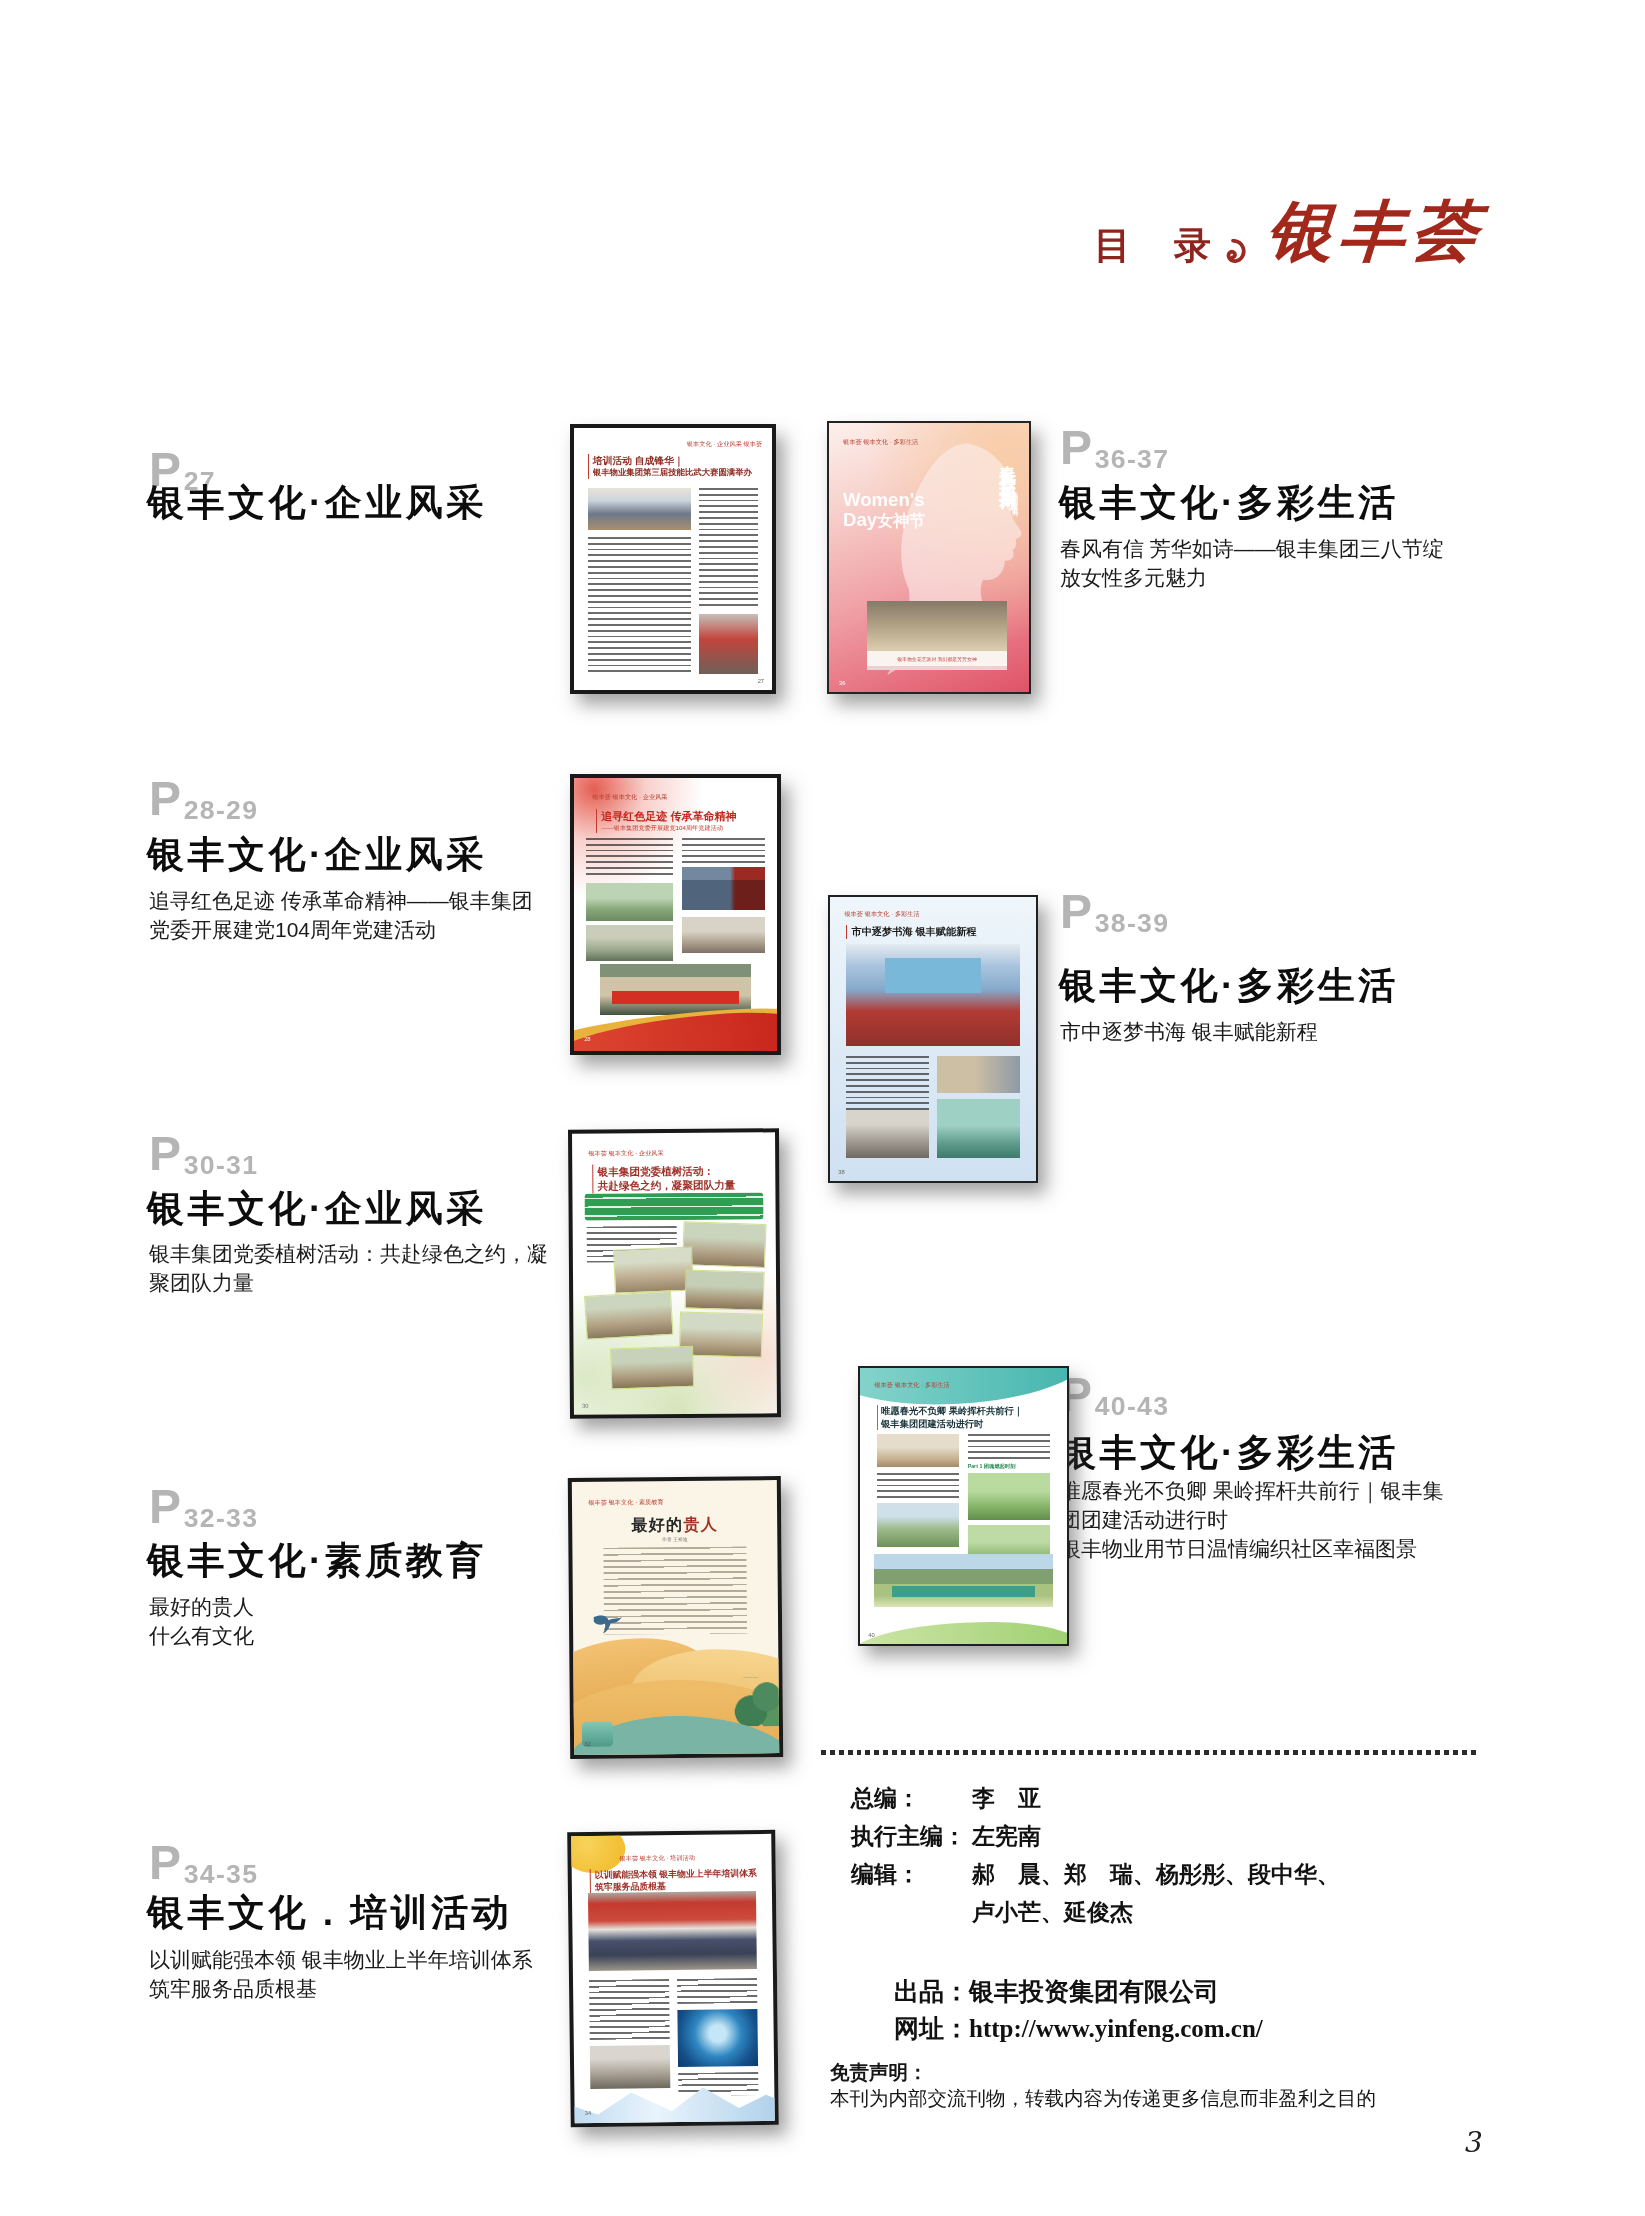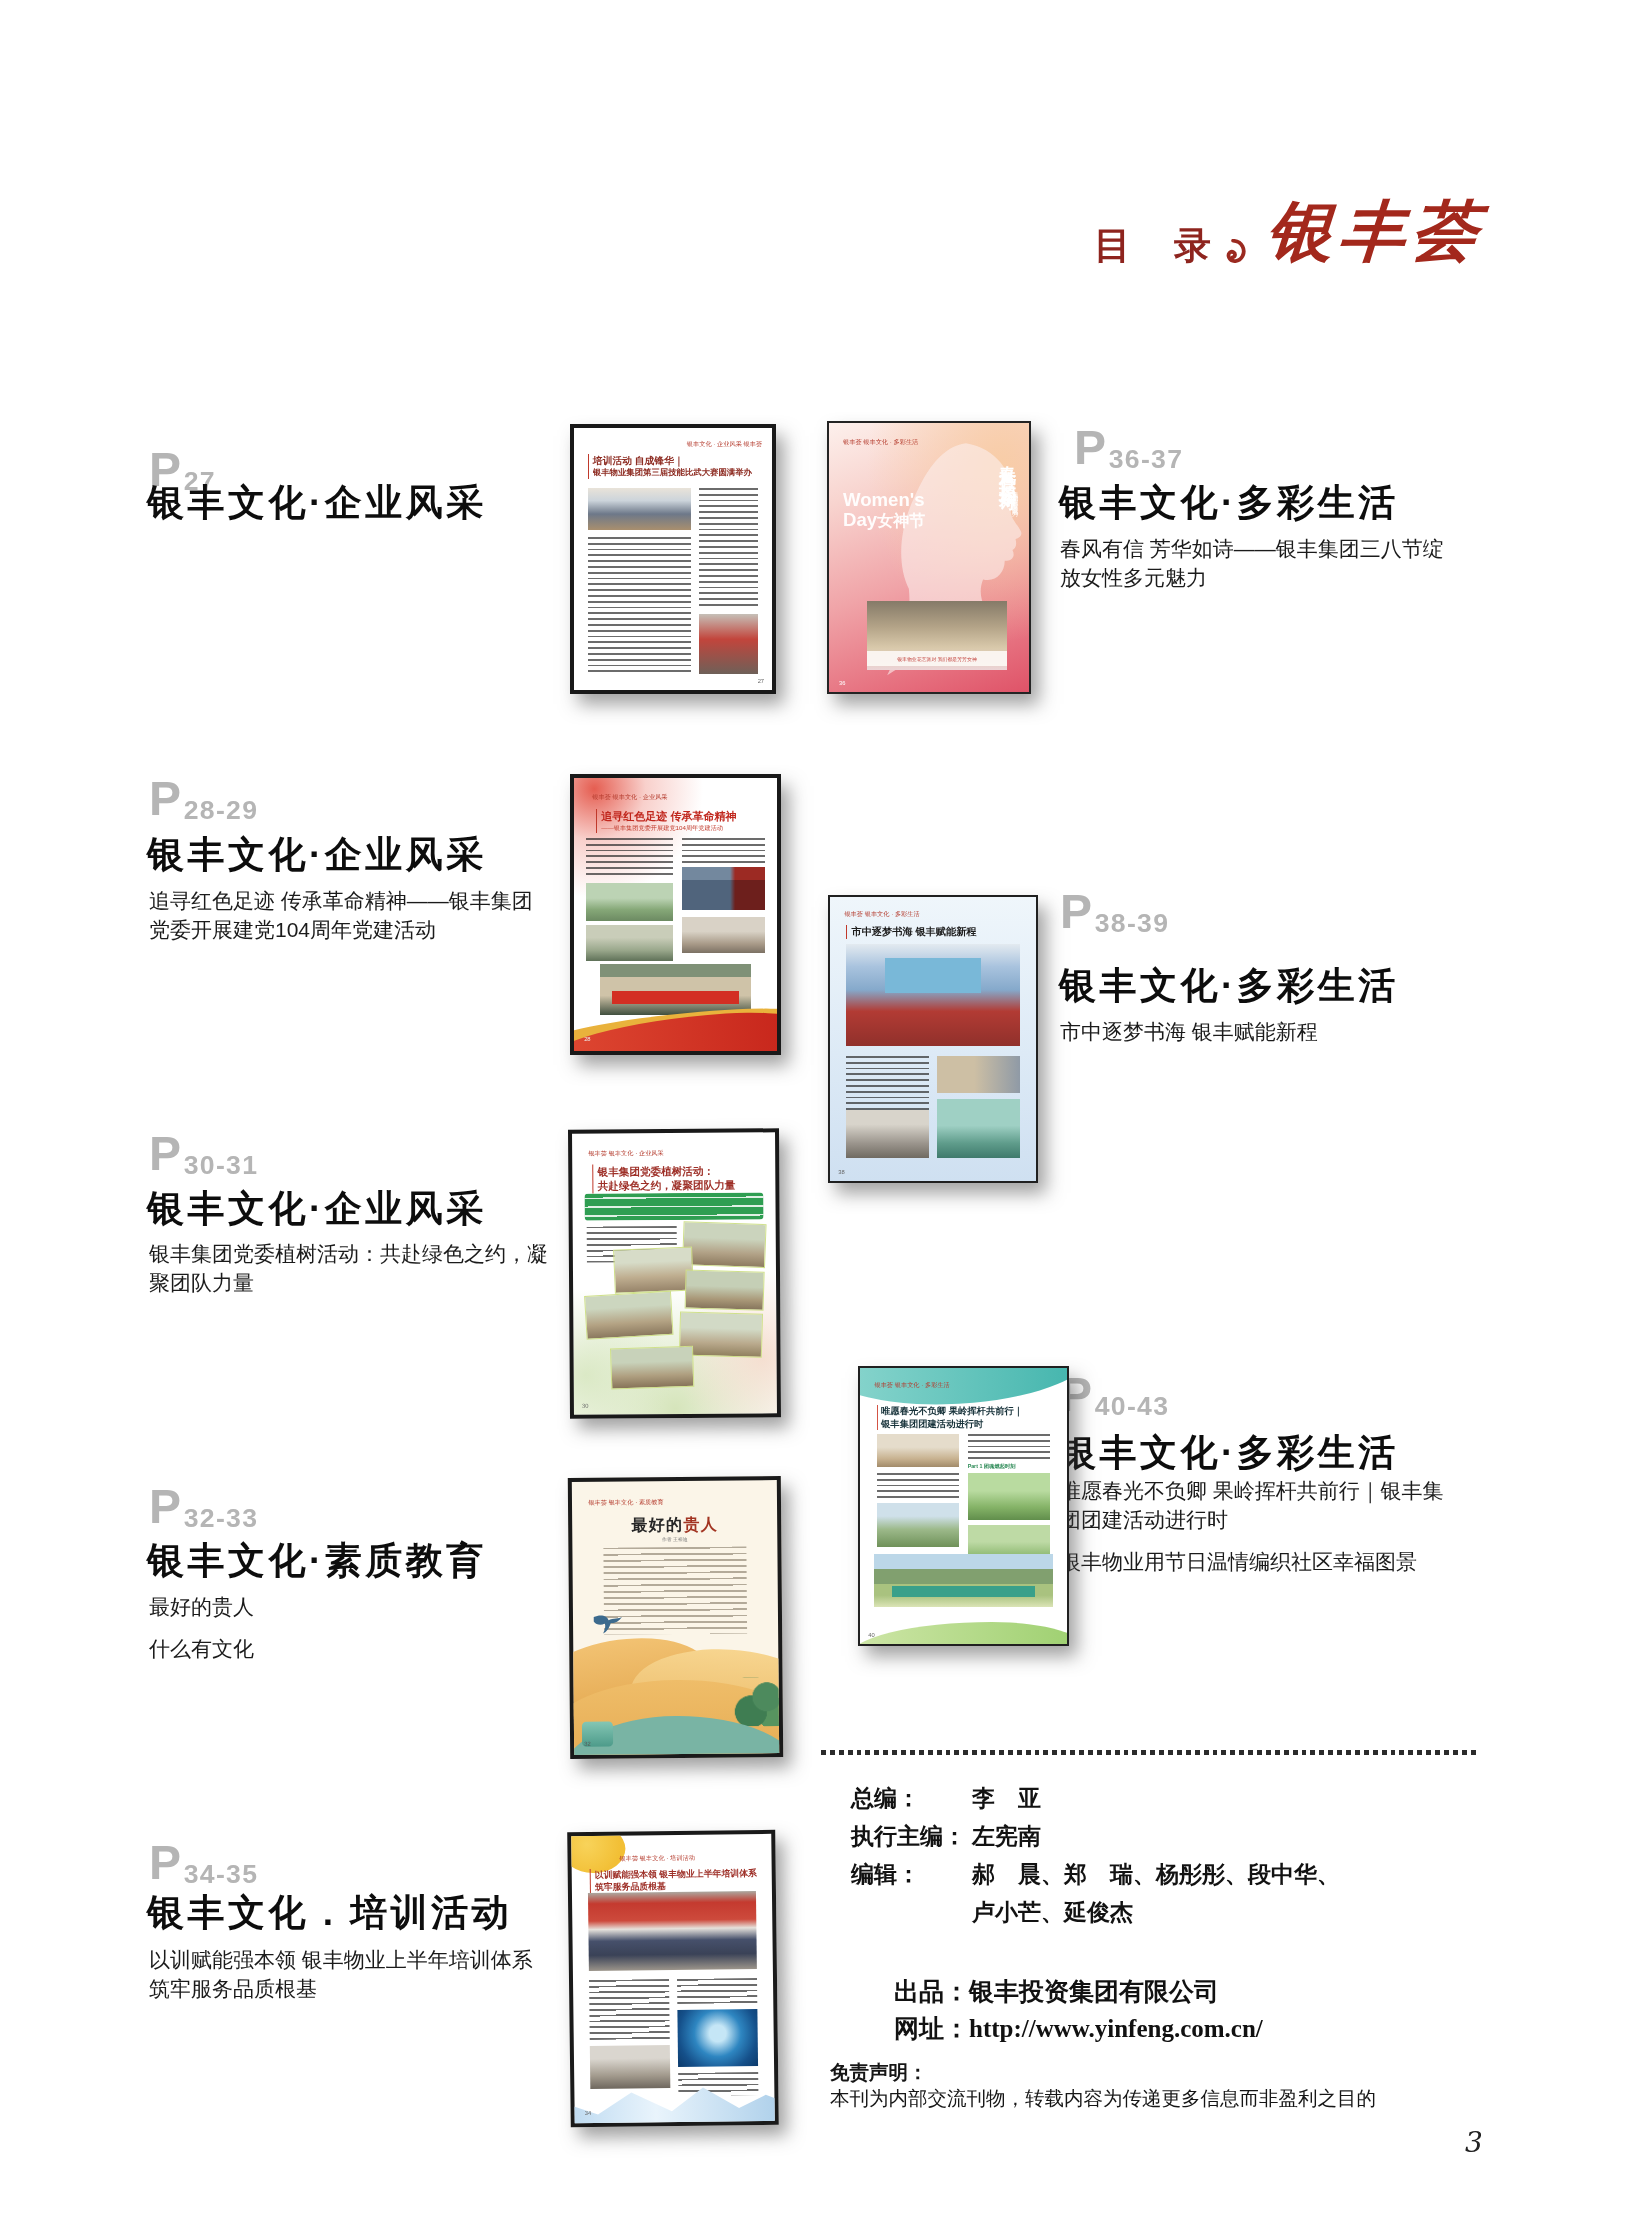--- a/index.html
+++ b/index.html
@@ -16,21 +16,21 @@
              color:#a3281c;transform:skewX(-4deg);white-space:nowrap;}
 
   
   .p-row{position:absolute;color:#b5b5b5;font-weight:700;line-height:1;white-space:nowrap;}
   .p-row .P{font-size:48px;}
   .p-row .num{font-size:26.6px;position:relative;top:4.4px;margin-left:2.7px;letter-spacing:1.3px;}
   .entry-title{position:absolute;margin:0;font-size:37px;font-weight:900;letter-spacing:3.5px;
                color:#0d0d0d;line-height:1;white-space:nowrap;}
   .entry-desc{position:absolute;width:399px;font-size:21px;line-height:29px;color:#1b1b1b;}
   .entry-desc p{margin:0;}
-  .entry-desc p + p{margin-top:14px;font-family:Liberation Serif, serif;}
+  .entry-desc p + p{}
 
   
   .thumb{position:absolute;background:#fff;overflow:hidden;
          box-shadow:8px 10.6px 17px rgba(70,70,70,.5);}
   .mini-logo{position:absolute;font-size:6.2px;color:#b43a2c;white-space:nowrap;line-height:1;}
   .tl{position:absolute;background-image:repeating-linear-gradient(180deg,rgba(45,45,45,.7) 0 1.8px,transparent 1.8px 5.8px);}
   .tl.light{background-image:repeating-linear-gradient(180deg,rgba(120,108,88,.55) 0 1.8px,transparent 1.8px 6.2px);}
   .thumb-page-no{position:absolute;font-size:5.8px;color:#666;line-height:1;}
   .redbar{border-left:1.8px solid #c0392b;padding-left:4px;}
   .t-title{font-weight:800;line-height:1.35;white-space:nowrap;}
@@ -151,21 +151,21 @@
   </div>
 
   <div class="p-row" style="left:149px;top:1839px;">
     <span class="P">P</span><span class="num">34-35</span>
   </div>
   <h2 class="entry-title" style="left:147px;top:1894px;">银丰文化 . 培训活动</h2>
   <div class="entry-desc" style="left:149px;top:1945px;">
     <p>以训赋能强本领 银丰物业上半年培训体系筑牢服务品质根基</p>
   </div>
 
-  <div class="p-row" style="left:1060px;top:424px;margin-left:14px;">
+  <div class="p-row" style="left:1060px;top:424px;">
     <span class="P">P</span><span class="num">36-37</span>
   </div>
   <h2 class="entry-title" style="left:1059px;top:484px;">银丰文化·多彩生活</h2>
   <div class="entry-desc" style="left:1060px;top:534px;">
     <p>春风有信 芳华如诗——银丰集团三八节绽放女性多元魅力</p>
   </div>
 
   <div class="p-row" style="left:1060px;top:888px;">
     <span class="P">P</span><span class="num">38-39</span>
   </div>

